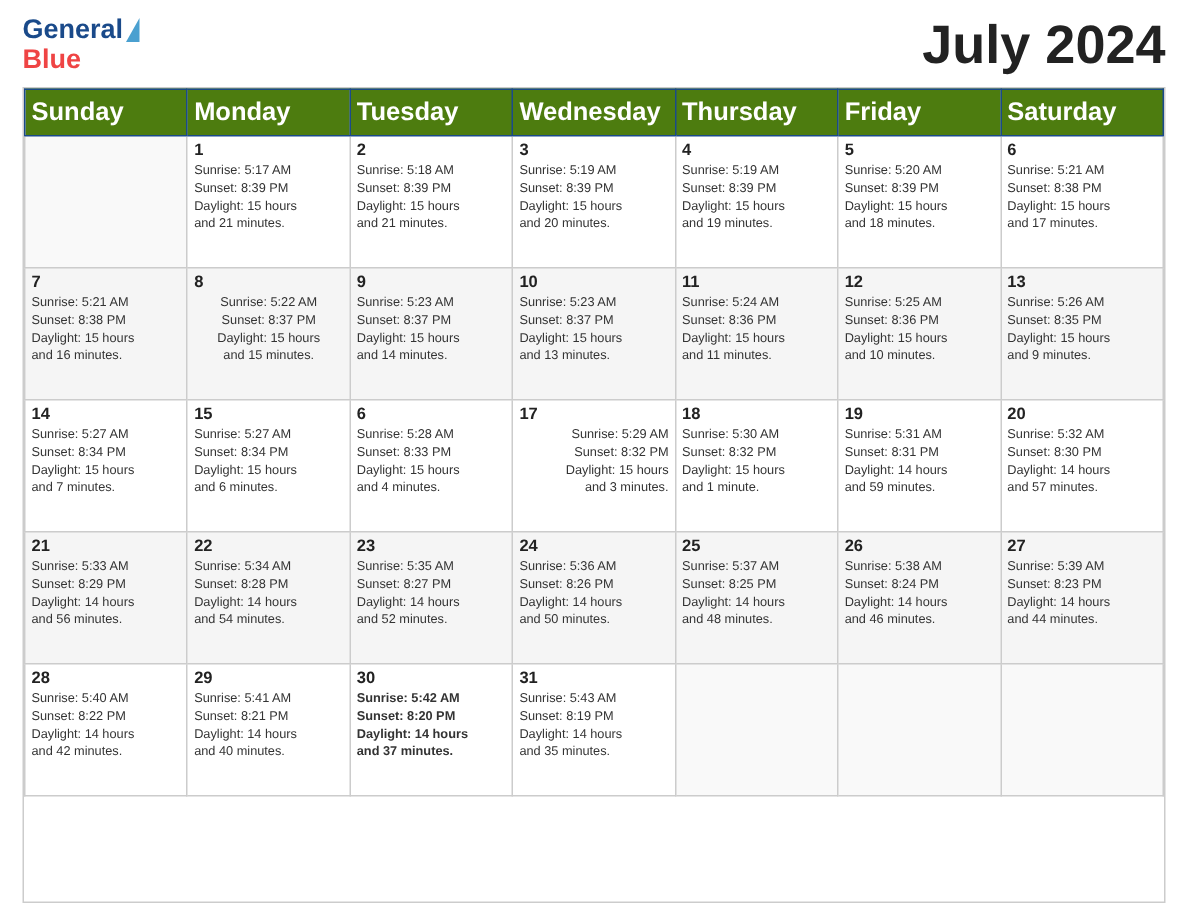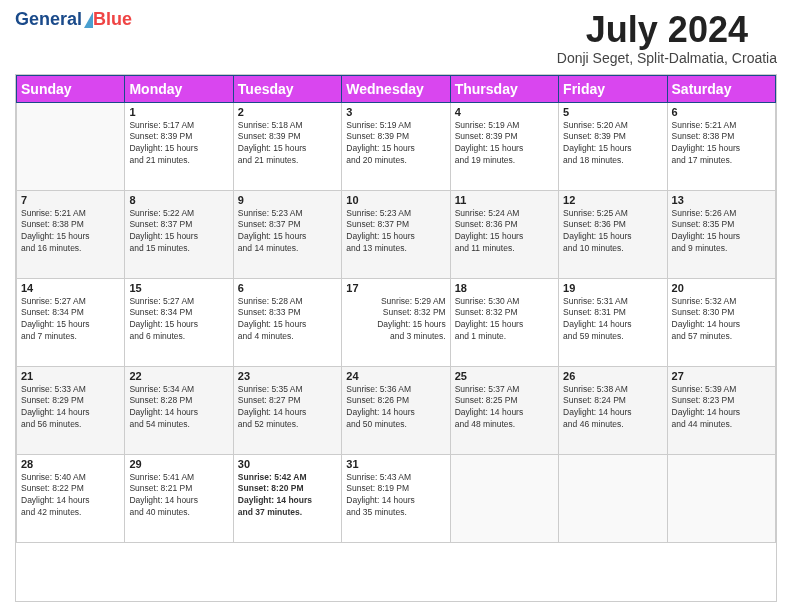--- a/index.html
+++ b/index.html
@@ -18,20 +18,21 @@
       flex-direction: column;
     }
     .header {
       display: flex;
       justify-content: space-between;
       align-items: flex-start;
       margin-bottom: 8px;
     }
     .logo {
       display: flex;
+      flex-direction: column;
       align-items: flex-start;
     }
     .logo-text {
       font-size: 18px;
       font-weight: bold;
       color: #1a4a8a;
       line-height: 1.1;
     }
     .logo-text span {
       color: #4aa0d0;
@@ -59,23 +60,23 @@
       border: 1px solid #ccc;
       border-collapse: collapse;
       width: 100%;
     }
     .calendar table {
       width: 100%;
       border-collapse: collapse;
       table-layout: fixed;
     }
     .cal-header th {
-      background: #d946ef;
+      background: #4d7c0f;
       color: #fff;
-      font-size: 14px;
+      font-size: 17px;
       font-weight: bold;
       padding: 5px 4px;
       text-align: left;
       border: 1px solid #1a4a8a;
     }
     .cal-body td {
       vertical-align: top;
       border: 1px solid #ccc;
       padding: 3px 4px;
       font-size: 9px;
@@ -115,21 +116,20 @@
         <span class="logo-text">
           <span style="color:#1a4a8a">General</span><span style="display:inline-block;width:0;height:0;border-left:9px solid transparent;border-bottom:16px solid #4aa0d0;vertical-align:middle;margin-left:2px;"></span>
         </span>
       </div>
       <div>
         <span class="logo-text" style="color:#ef4444;font-size:18px;font-weight:bold;">Blue</span>
       </div>
     </div>
     <div class="title-block">
       <div class="month-year">July 2024</div>
-      <div class="location">Donji Seget, Split-Dalmatia, Croatia</div>
     </div>
   </div>
 
   <div class="calendar">
     <table>
       <thead class="cal-header">
         <tr>
           <th>Sunday</th>
           <th>Monday</th>
           <th>Tuesday</th>
@@ -188,21 +188,21 @@
           <tr>
             <td>
               <span class="day-num">7</span>
               <div class="cell-info" style="white-space: pre-line;">Sunrise: 5:21 AM
 Sunset: 8:38 PM
 Daylight: 15 hours
 and 16 minutes.</div>
             </td>
             <td>
               <span class="day-num">8</span>
-              <div class="cell-info" style="white-space: pre-line;">Sunrise: 5:22 AM
+              <div class="cell-info" style="white-space: pre-line; text-align: center;">Sunrise: 5:22 AM
 Sunset: 8:37 PM
 Daylight: 15 hours
 and 15 minutes.</div>
             </td>
             <td>
               <span class="day-num">9</span>
               <div class="cell-info" style="white-space: pre-line;">Sunrise: 5:23 AM
 Sunset: 8:37 PM
 Daylight: 15 hours
 and 14 minutes.</div>

